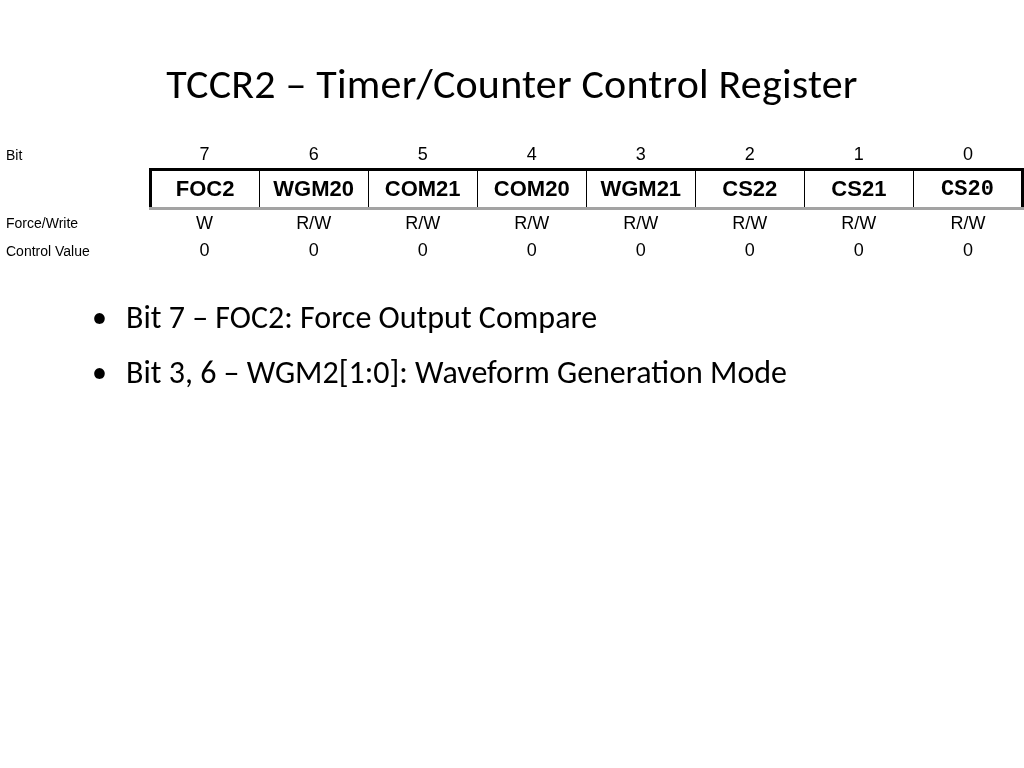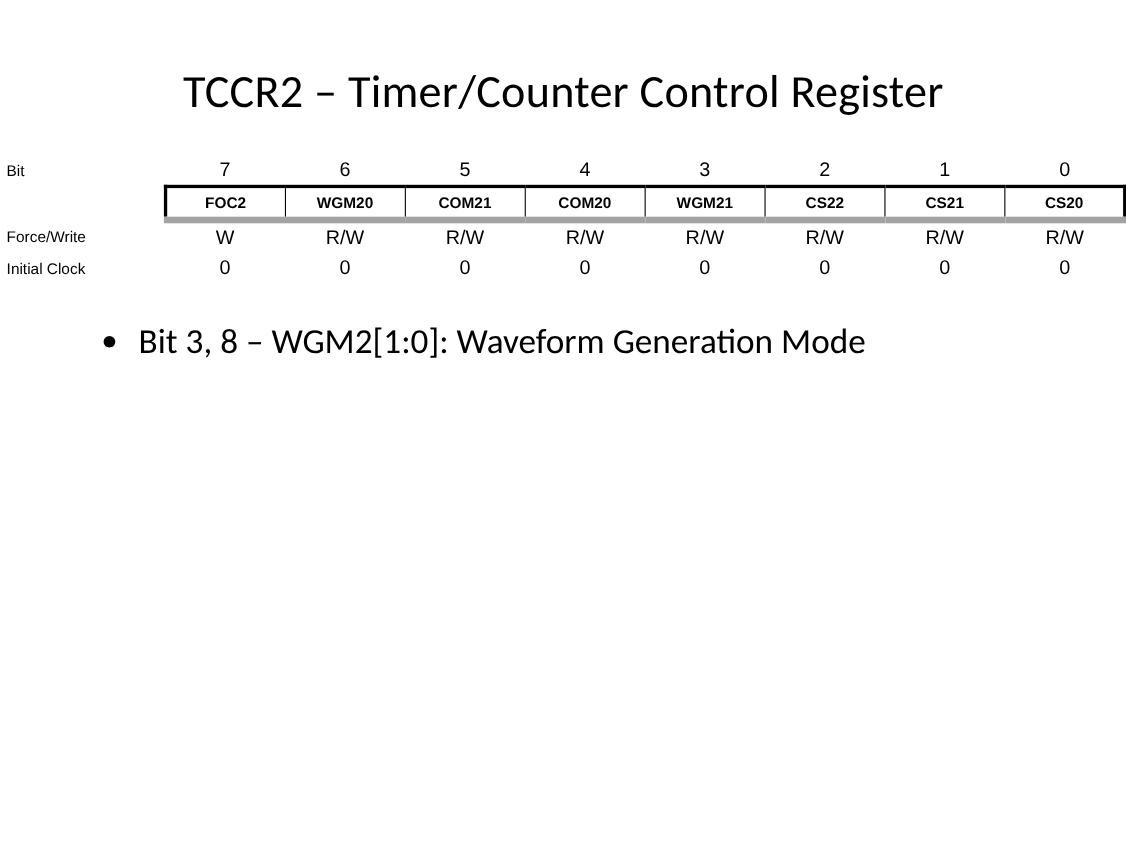--- a/index.html
+++ b/index.html
@@ -44,31 +44,32 @@
     font-weight: 400;
   }
   .reg-table .rowlabel {
     text-align: left;
     padding-left: 6px;
     font-size: 14px;
     white-space: nowrap;
   }
   .reg-table .bitname {
     font-weight: 700;
-    font-size: 14px;
+    font-size: 22px;
     border-top: 3px solid #000;
-    border-bottom: 6px solid #a3a3a3;
+    border-bottom: 3px solid #a3a3a3;
     border-right: 1px solid #000;
     padding: 5px 8px;
   }
   .reg-table .bitname.first {
     border-left: 3px solid #000;
   }
   .reg-table .bitname.last {
     border-right: 3px solid #000;
+    font-family: Liberation Mono, monospace;
   }
   .reg-table col.lbl { width: 150px; }
   .reg-table col.bit { width: 109px; }
 
   
   .bullets {
     margin: 34px 72px 0 92px;
   }
   .bullets ul {
     margin: 0;
@@ -138,33 +139,34 @@
         <td>W</td>
         <td>R/W</td>
         <td>R/W</td>
         <td>R/W</td>
         <td>R/W</td>
         <td>R/W</td>
         <td>R/W</td>
         <td>R/W</td>
       </tr>
       <tr>
-        <td class="rowlabel">Initial Clock</td>
+        <td class="rowlabel">Control Value</td>
         <td>0</td>
         <td>0</td>
         <td>0</td>
         <td>0</td>
         <td>0</td>
         <td>0</td>
         <td>0</td>
         <td>0</td>
       </tr>
     </tbody>
       </table>
   </div>
 
   <div class="bullets">
     <ul>
-      <li>Bit 3, 8 – WGM2[1:0]: Waveform Generation Mode</li>
+      <li>Bit 7 – FOC2: Force Output Compare</li>
+      <li>Bit 3, 6 – WGM2[1:0]: Waveform Generation Mode</li>
     </ul>
   </div>
 
 </div>
 
 </body></html>

